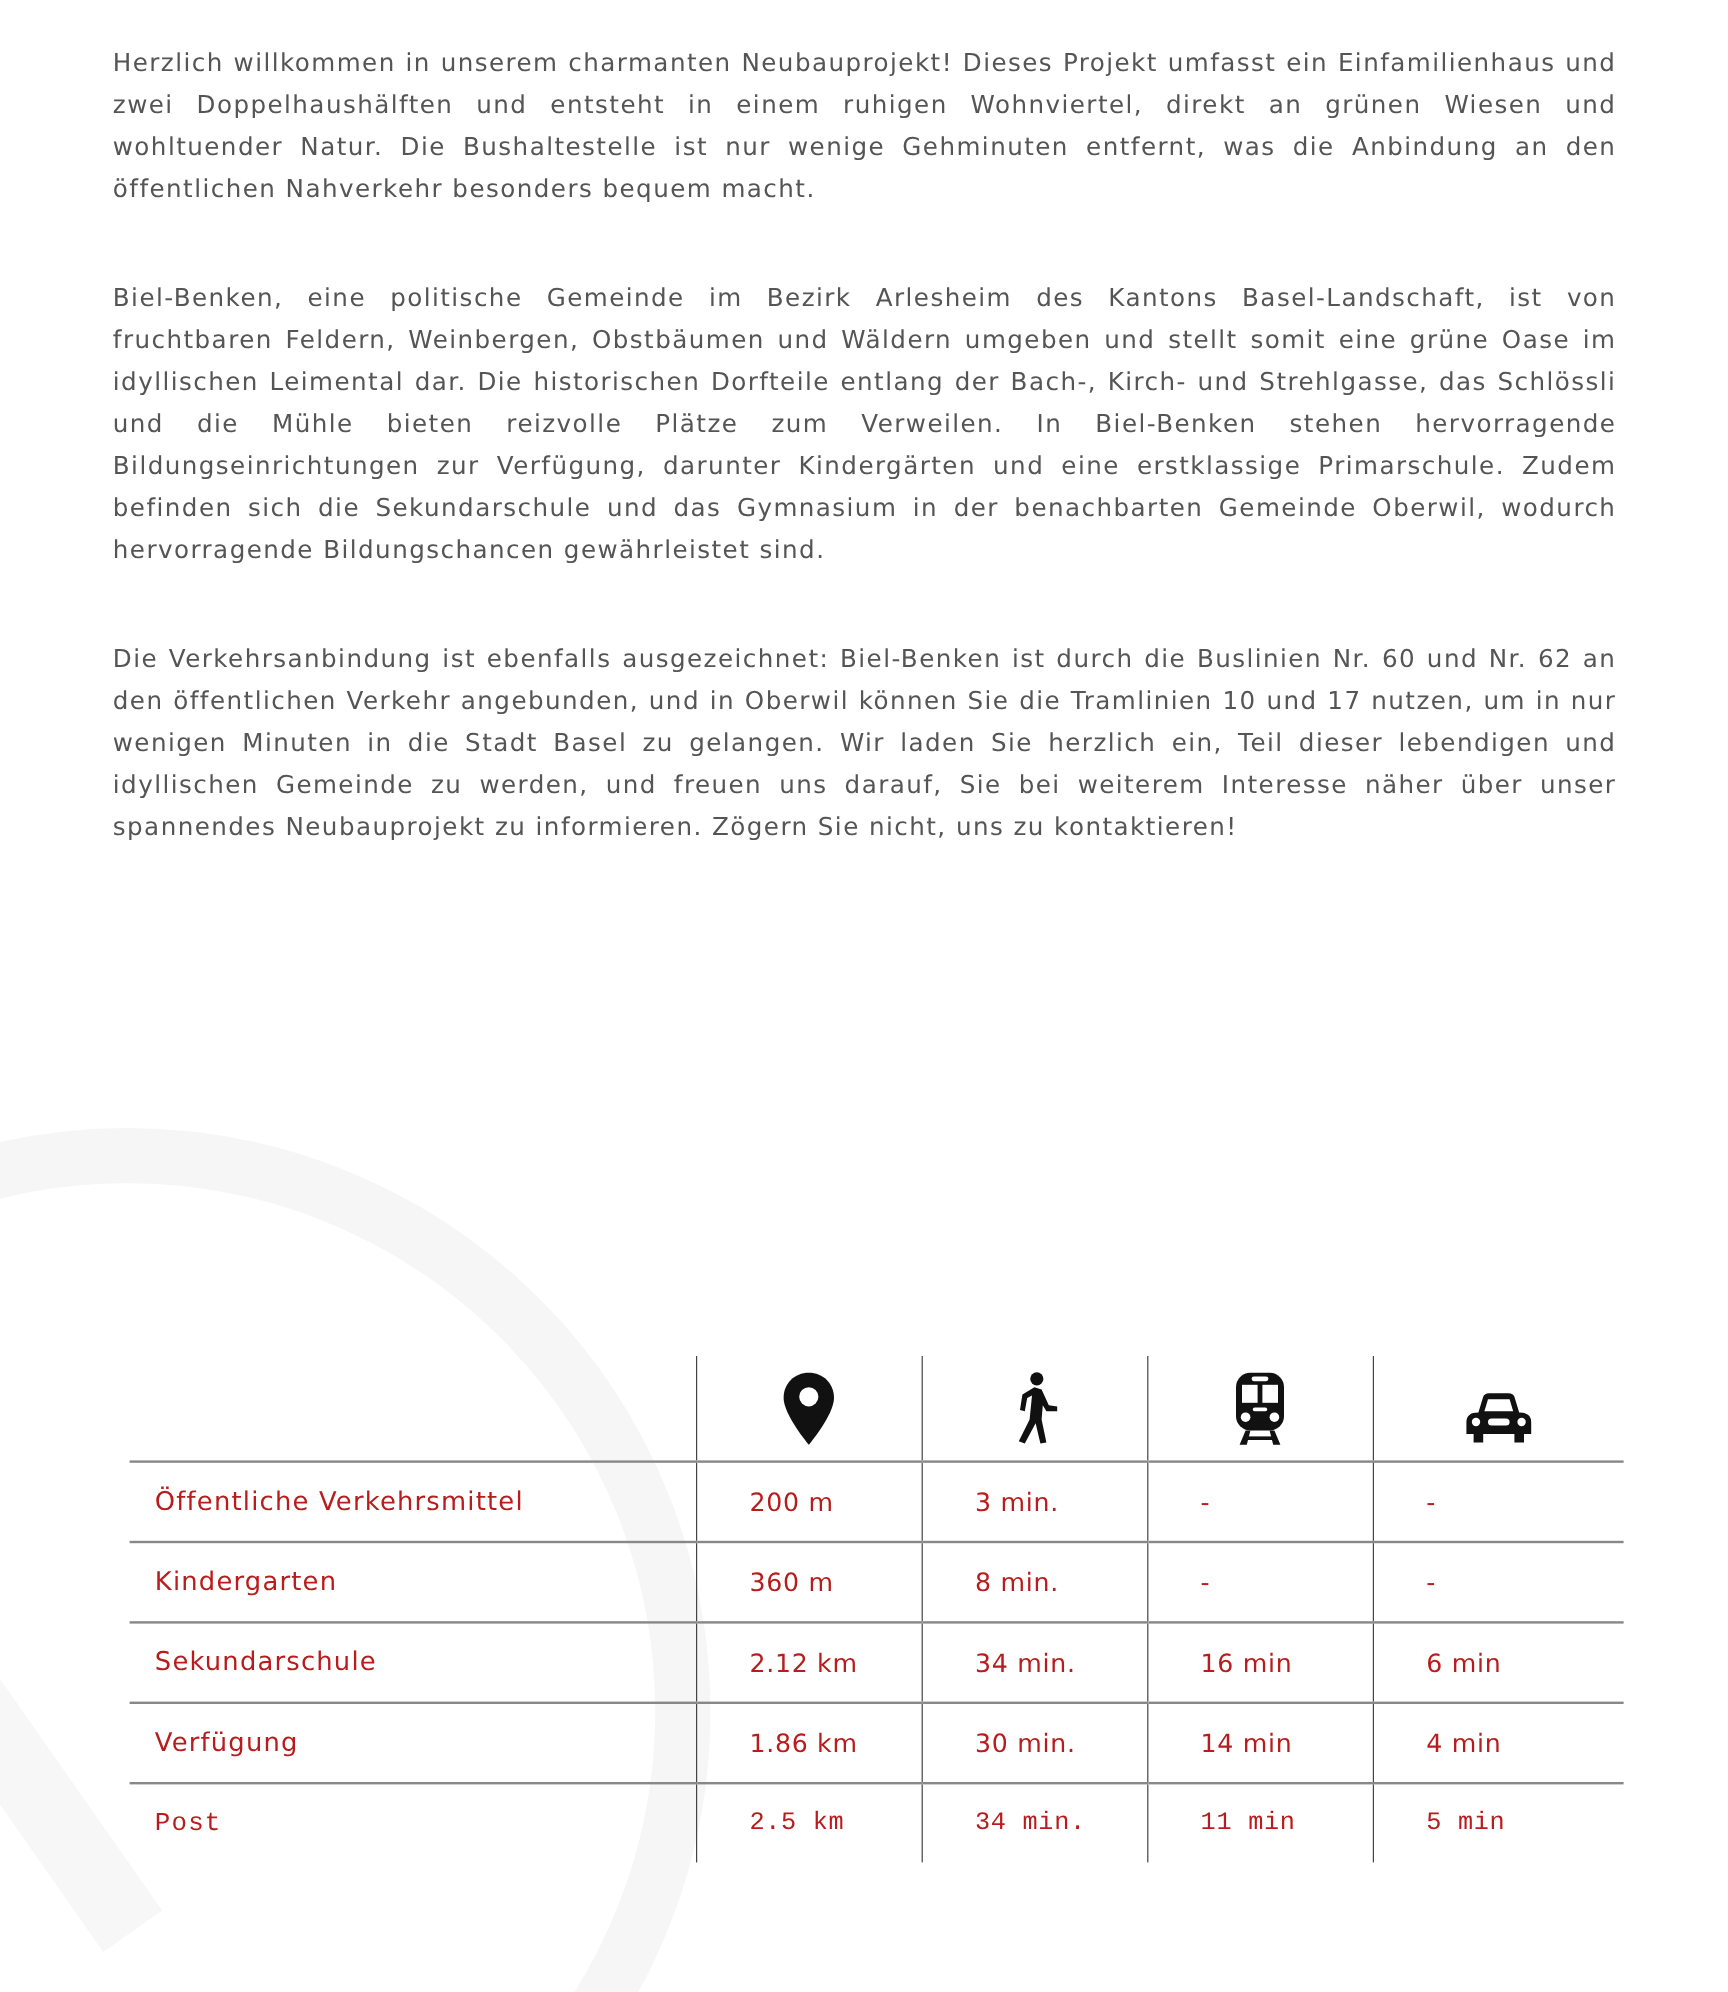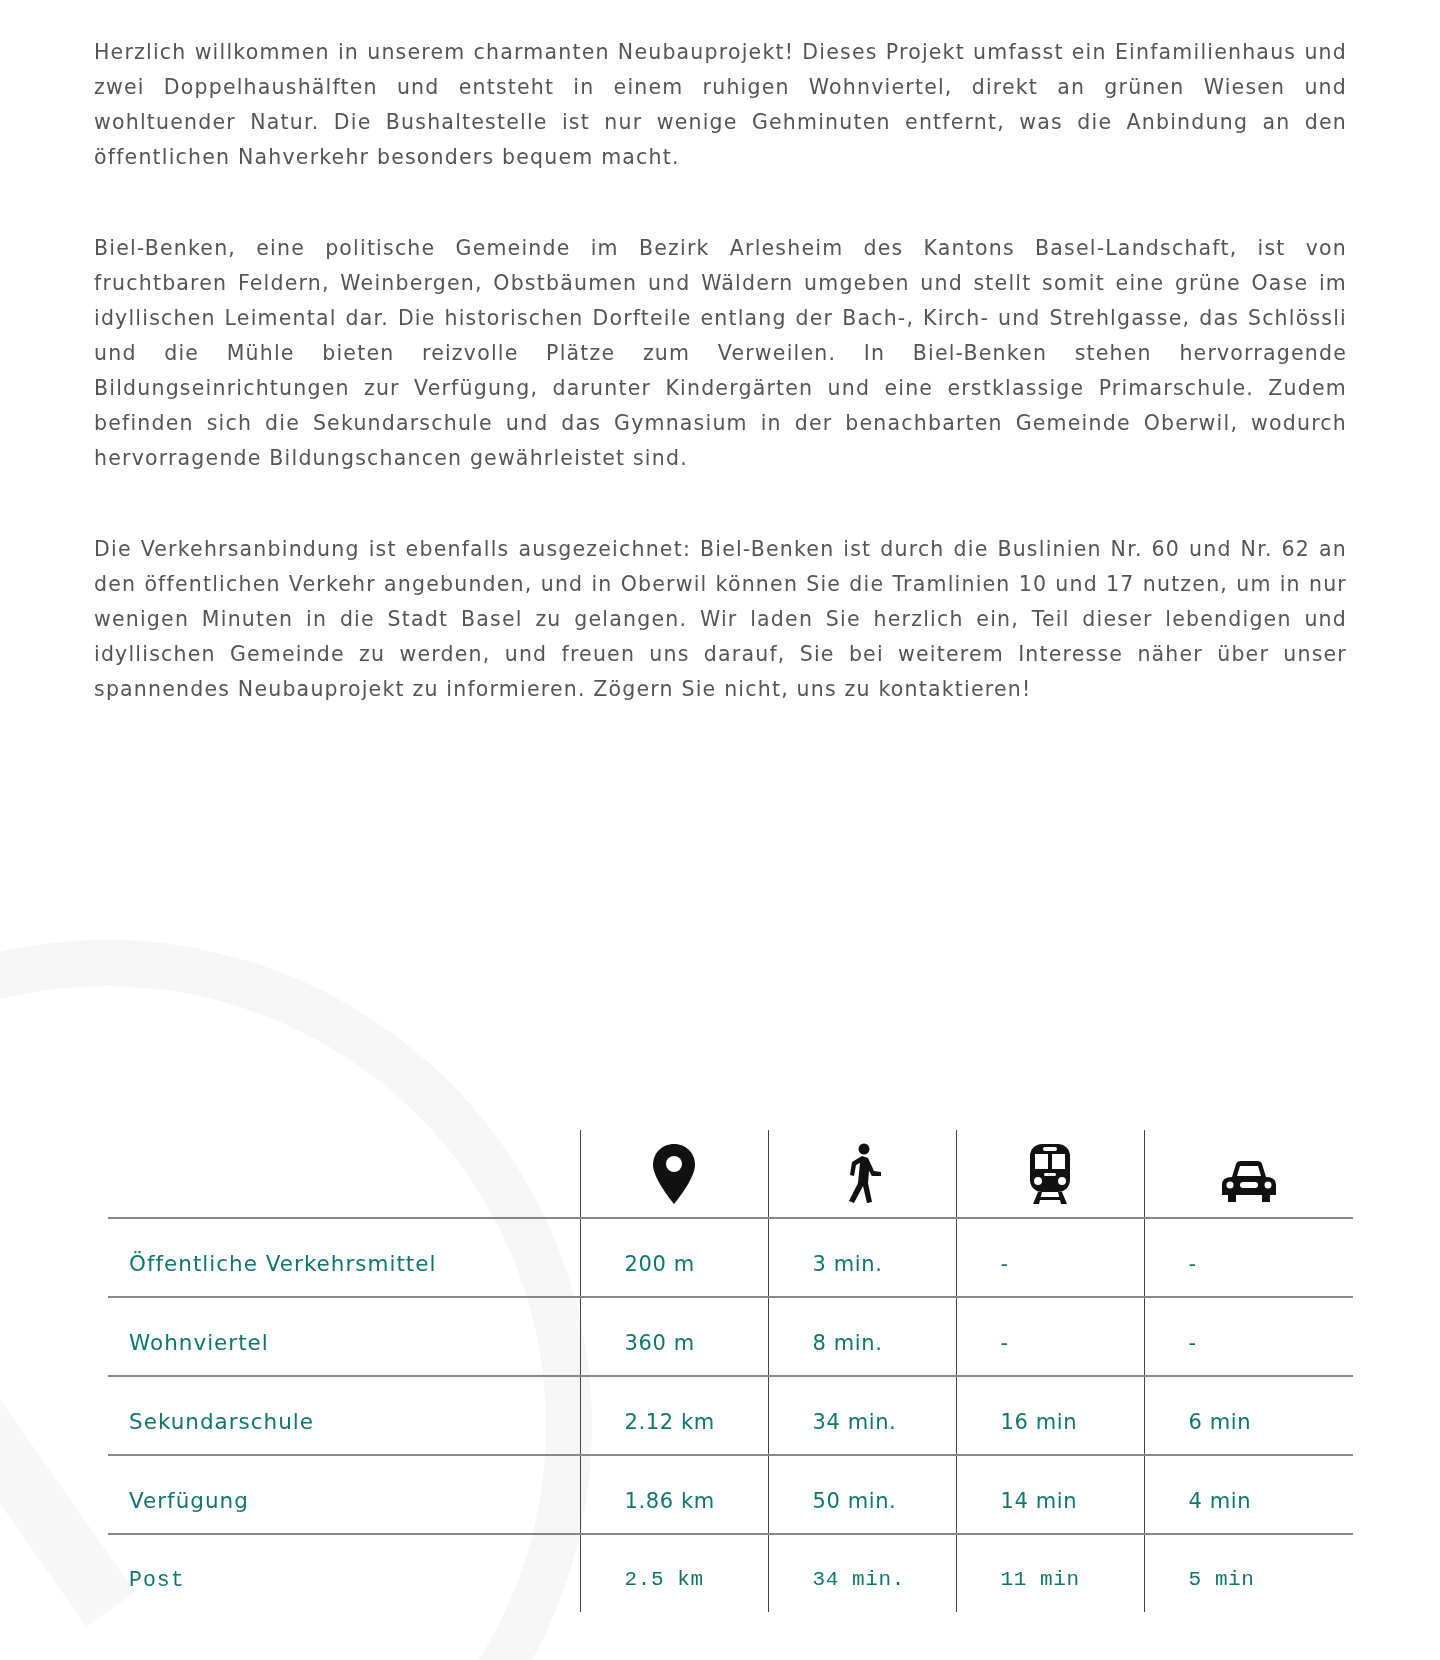--- a/index.html
+++ b/index.html
@@ -45,22 +45,22 @@
   col.c0 { width: 472px; }
   col.c1, col.c2, col.c3 { width: 188px; }
   col.c4 { width: 209px; }
   th {
     height: 87px; padding: 0; vertical-align: bottom;
     border-bottom: 2px solid #888888;
   }
   th.icon-col { border-left: 1.5px solid #444; }
   th .icon { display: block; margin: 0 auto 12px auto; }
   td {
-    height: 65px; padding: 12px 0 0 44px;
-    font-size: 21px; letter-spacing: 0.6px; color: #0f766e;
+    height: 65px; padding: 0 0 0 44px;
+    font-size: 21px; letter-spacing: 0.6px; color: #b91c1c;
     border-bottom: 2px solid #888888;
     border-left: 1.5px solid #444;
     white-space: nowrap;
   }
   td.label { border-left: none; padding-left: 21px; font-size: 21.5px; letter-spacing: 1px; }
   tr:last-child td { border-bottom: none; font-family: Liberation Mono, monospace; }
 </style>
 </head>
 <body>
 
@@ -123,37 +123,37 @@
     </thead>
     <tbody>
       <tr>
         <td class="label">Öffentliche Verkehrsmittel</td>
         <td>200 m</td>
         <td>3 min.</td>
         <td>-</td>
         <td>-</td>
       </tr>
       <tr>
-        <td class="label">Wohnviertel</td>
+        <td class="label">Kindergarten</td>
         <td>360 m</td>
         <td>8 min.</td>
         <td>-</td>
         <td>-</td>
       </tr>
       <tr>
         <td class="label">Sekundarschule</td>
         <td>2.12 km</td>
         <td>34 min.</td>
         <td>16 min</td>
         <td>6 min</td>
       </tr>
       <tr>
         <td class="label">Verfügung</td>
         <td>1.86 km</td>
-        <td>50 min.</td>
+        <td>30 min.</td>
         <td>14 min</td>
         <td>4 min</td>
       </tr>
       <tr>
         <td class="label">Post</td>
         <td>2.5 km</td>
         <td>34 min.</td>
         <td>11 min</td>
         <td>5 min</td>
       </tr>

